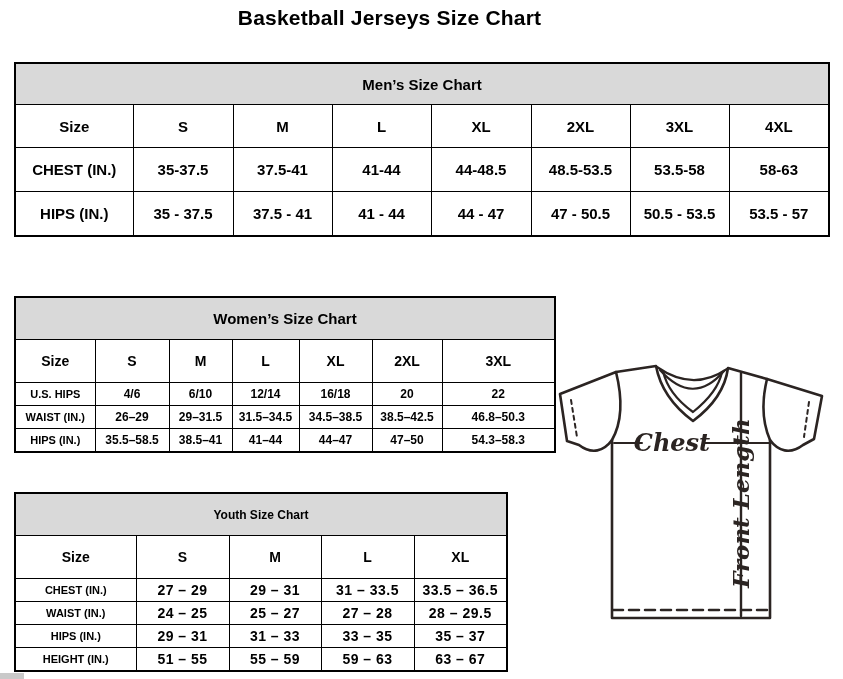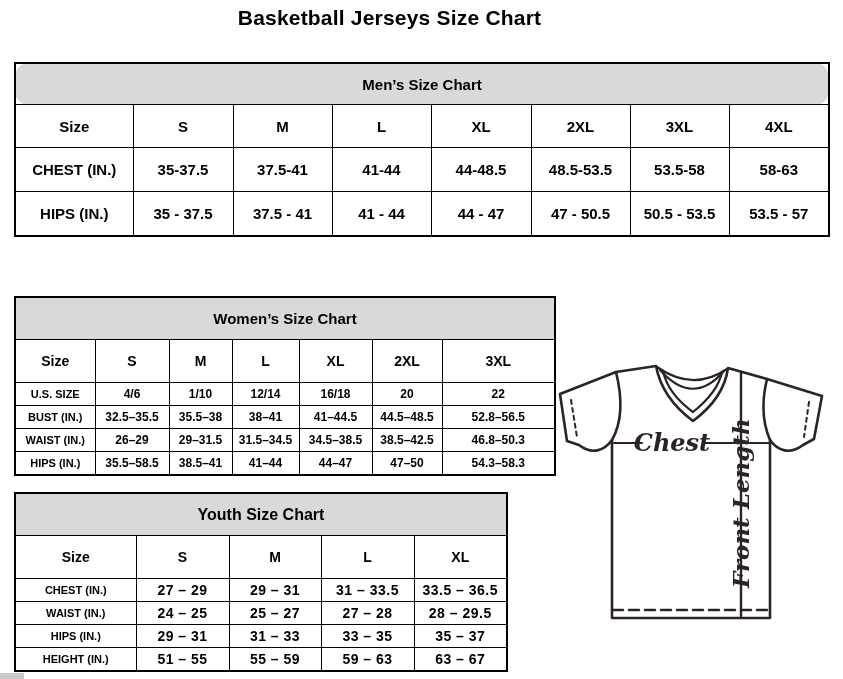--- a/index.html
+++ b/index.html
@@ -11,34 +11,34 @@
     position:absolute;top:6px;left:0;width:779px;text-align:center;
     font-size:21px;font-weight:bold;letter-spacing:.2px;
   }
   table{border-collapse:collapse;table-layout:fixed;position:absolute;}
   td{border:1px solid #000;text-align:center;font-weight:bold;padding:0;overflow:hidden;white-space:nowrap;}
   .band td{background:#d9d9d9;border:1px solid #000;}
   table{border:2px solid #000;}
 
   
   .men-tbl{left:14px;top:62px;width:814px;}
-  .men-tbl .band td{height:40px;font-size:15px;border-radius:14px;}
+  .men-tbl .band td{height:40px;font-size:15px;}
   .men-tbl .cols td{height:42px;font-size:15px;}
   .men-tbl .data td{height:43px;font-size:15px;}
 
   
   .women-tbl{left:14px;top:296px;width:540px;}
   .women-tbl .band td{height:41px;font-size:15px;}
   .women-tbl .cols td{height:42px;font-size:14px;}
   .women-tbl .data td{height:22px;font-size:12px;}
   .women-tbl .data td.rl{font-size:11px;}
 
   
   .youth-tbl{left:14px;top:492px;width:492px;}
-  .youth-tbl .band td{height:41px;font-size:16px;}
+  .youth-tbl .band td{height:41px;font-size:12px;}
   .youth-tbl .cols td{height:42px;font-size:14px;}
   .youth-tbl .data td{height:22px;font-size:14px;letter-spacing:.5px;}
   .youth-tbl .data td.rl{font-size:11px;letter-spacing:0;}
 
   .jersey{position:absolute;left:556px;top:360px;width:284px;height:278px;}
   .jersey text{
     font-family:"DejaVu Serif","Liberation Serif",serif;
     font-style:italic;font-weight:bold;fill:#2b2422;
   }
   .fragment{position:absolute;left:0;top:673px;width:24px;height:6px;background:#c9c9c9;}
@@ -113,36 +113,27 @@
   <tr class="cols">
     <td>Size</td>
     <td>S</td>
     <td>M</td>
     <td>L</td>
     <td>XL</td>
     <td>2XL</td>
     <td>3XL</td>
   </tr>
   <tr class="data">
-    <td class="rl">U.S. SIZE</td>
+    <td class="rl">U.S. HIPS</td>
     <td>4/6</td>
-    <td>1/10</td>
+    <td>6/10</td>
     <td>12/14</td>
     <td>16/18</td>
     <td>20</td>
     <td>22</td>
-  </tr>
-  <tr class="data">
-    <td class="rl">BUST (IN.)</td>
-    <td>32.5–35.5</td>
-    <td>35.5–38</td>
-    <td>38–41</td>
-    <td>41–44.5</td>
-    <td>44.5–48.5</td>
-    <td>52.8–56.5</td>
   </tr>
   <tr class="data">
     <td class="rl">WAIST (IN.)</td>
     <td>26–29</td>
     <td>29–31.5</td>
     <td>31.5–34.5</td>
     <td>34.5–38.5</td>
     <td>38.5–42.5</td>
     <td>46.8–50.3</td>
   </tr>

